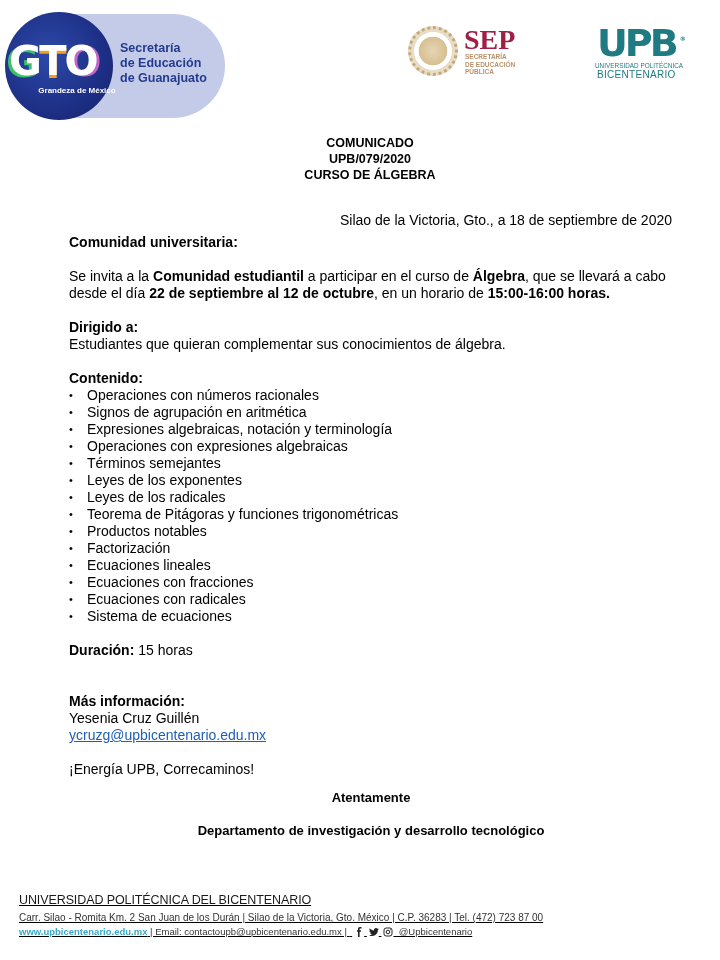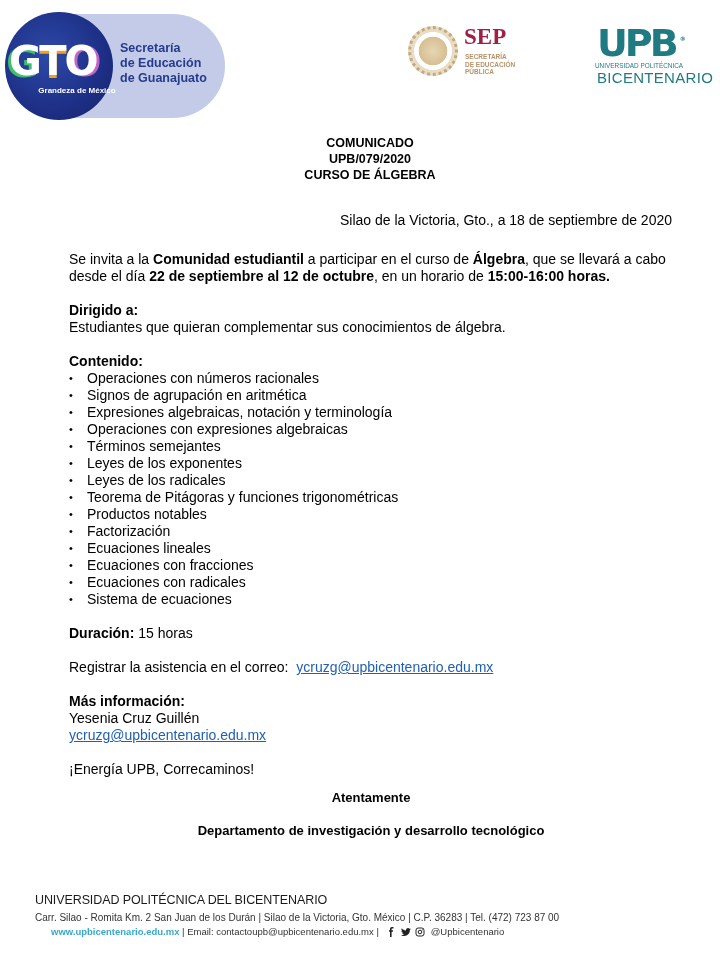--- a/index.html
+++ b/index.html
@@ -21,30 +21,30 @@
   .gto-tag { position: absolute; left: 8px; top: 74px; width: 92px; text-align: center;
              font-size: 8px; color: #ffffff; font-weight: bold; margin-left: 18px; }
   .gto-text { position: absolute; left: 115px; top: 29px; font-size: 12.5px; line-height: 15px;
               font-weight: bold; color: #243b8e; }
 
   .sep-logo { position: absolute; left: 408px; top: 24px; width: 118px; height: 56px; }
   .sep-seal { position: absolute; left: 0; top: 2px; width: 50px; height: 50px; border-radius: 50%;
               border: 3px dotted #c5a87a; box-sizing: border-box; background:
               radial-gradient(circle, #e6d5b5 0%, #d7bf92 45%, #fff 47%, #fff 60%, #e8dcc5 62%); }
   .sep-title { position: absolute; left: 56px; top: 0px; font-family: "Liberation Serif", serif;
-               font-weight: bold; font-size: 23px; color: #a01f44; letter-spacing: 0px; }
+               font-weight: bold; font-size: 28px; color: #a01f44; letter-spacing: 0px; }
   .sep-sub { position: absolute; left: 57px; top: 29px; font-size: 6.5px; line-height: 7.5px;
              color: #b8926a; font-weight: bold; }
 
   .upb-logo { position: absolute; left: 568px; top: 24px; width: 112px; height: 56px; margin-left: 25px; }
   .upb-mark { position: absolute; left: 4px; top: 0; font-size: 38px; font-weight: bold; line-height: 38px;
               color: #1f7a82; letter-spacing: -3px; font-family: "DejaVu Sans", sans-serif; }
   .upb-mark .r { position: absolute; right: -10px; top: -4px; font-size: 6px; letter-spacing: 0; }
   .upb-sub1 { position: absolute; left: 2px; top: 38px; font-size: 6.4px; color: #1f7a82; white-space: nowrap; }
-  .upb-sub2 { position: absolute; left: 4px; top: 45px; font-size: 15px; color: #1f7a82; white-space: nowrap; letter-spacing: 0.3px; }
+  .upb-sub2 { position: absolute; left: 4px; top: 45px; font-size: 10px; color: #1f7a82; white-space: nowrap; letter-spacing: 0.3px; }
 
   
   .heading { position: absolute; left: 0; top: 135px; width: 740px; text-align: center;
              font-weight: bold; font-size: 12.5px; line-height: 16px; }
 
   
   .date { position: absolute; right: 48px; top: 212px; font-size: 14px; }
   .body { position: absolute; left: 69px; top: 234px; width: 620px; font-size: 14px; line-height: 17px; }
   .body p { margin: 0; }
   .gap { height: 17px; }
@@ -53,24 +53,24 @@
   .list li { position: relative; padding-left: 18px; }
   .list li .bullet { position: absolute; left: 0; top: 0; font-size: 11px; }
   a.link { color: #1f5fb5; text-decoration: underline; }
 
   .atentamente { position: absolute; left: 0; top: 790px; width: 742px; text-align: center;
                  font-weight: bold; font-size: 13px; }
   .dept { position: absolute; left: 0; top: 823px; width: 742px; text-align: center;
           font-weight: bold; font-size: 13px; }
 
   
-  .footer { position: absolute; left: 35px; top: 893px; }
+  .footer { position: absolute; left: 19px; top: 893px; text-decoration: underline; }
   .f-title { font-size: 12.5px; color: #1a1a1a; letter-spacing: -0.1px; }
   .f-addr { font-size: 10px; color: #333; margin-top: 5px; white-space: nowrap; }
-  .f-web { font-size: 9.5px; color: #333; margin-top: 3px; white-space: nowrap; margin-left: 16px; }
+  .f-web { font-size: 9.5px; color: #333; margin-top: 3px; white-space: nowrap; }
   .f-web .url { color: #3aa7c8; font-weight: bold; }
   .social { display: inline-block; vertical-align: middle; width: 10px; height: 10px; margin-left: 2px; }
 </style>
 </head>
 <body>
 
 <div class="gto-logo">
   <div class="gto-pill"></div>
   <div class="gto-circle"></div>
   <div class="gto-letters"><span class="g">G</span><span class="t">T</span><span class="o">O</span></div>
@@ -100,20 +100,21 @@
 
 <div class="heading">
   <div>COMUNICADO</div>
   <div>UPB/079/2020</div>
   <div>CURSO DE ÁLGEBRA</div>
 </div>
 
 <div class="date">Silao de la Victoria, Gto., a 18 de septiembre de 2020</div>
 
 <div class="body">
+  <p class="bold">Comunidad universitaria:</p>
   <div class="gap"></div>
   <p><span>Se invita a la </span><span class="bold">Comunidad estudiantil</span><span> a participar en el curso de </span><span class="bold">Álgebra</span><span>, que se llevará a cabo desde el día </span><span class="bold">22 de septiembre al 12 de octubre</span><span>, en un horario de </span><span class="bold">15:00-16:00 horas.</span></p>
   <div class="gap"></div>
   <p class="bold">Dirigido a:</p>
   <p>Estudiantes que quieran complementar sus conocimientos de álgebra.</p>
   <div class="gap"></div>
   <p class="bold">Contenido:</p>
   <ul class="list" id="content-list">
       <li><span class="bullet">•</span><span>Operaciones con números racionales</span></li>
       <li><span class="bullet">•</span><span>Signos de agrupación en aritmética</span></li>
@@ -126,21 +127,20 @@
       <li><span class="bullet">•</span><span>Productos notables</span></li>
       <li><span class="bullet">•</span><span>Factorización</span></li>
       <li><span class="bullet">•</span><span>Ecuaciones lineales</span></li>
       <li><span class="bullet">•</span><span>Ecuaciones con fracciones</span></li>
       <li><span class="bullet">•</span><span>Ecuaciones con radicales</span></li>
       <li><span class="bullet">•</span><span>Sistema de ecuaciones</span></li>
     </ul>
   <div class="gap"></div>
   <p><span class="bold">Duración:</span><span> 15 horas</span></p>
   <div class="gap"></div>
-  <p><span style="white-space:pre">Registrar la asistencia en el correo:  </span><a class="link">ycruzg@upbicentenario.edu.mx</a></p>
   <div class="gap"></div>
   <p class="bold">Más información:</p>
   <p>Yesenia Cruz Guillén</p>
   <p><a class="link">ycruzg@upbicentenario.edu.mx</a></p>
   <div class="gap"></div>
   <p>¡Energía UPB, Correcaminos!</p>
 </div>
 
 <div class="atentamente">Atentamente</div>
 <div class="dept">Departamento de investigación y desarrollo tecnológico</div>

